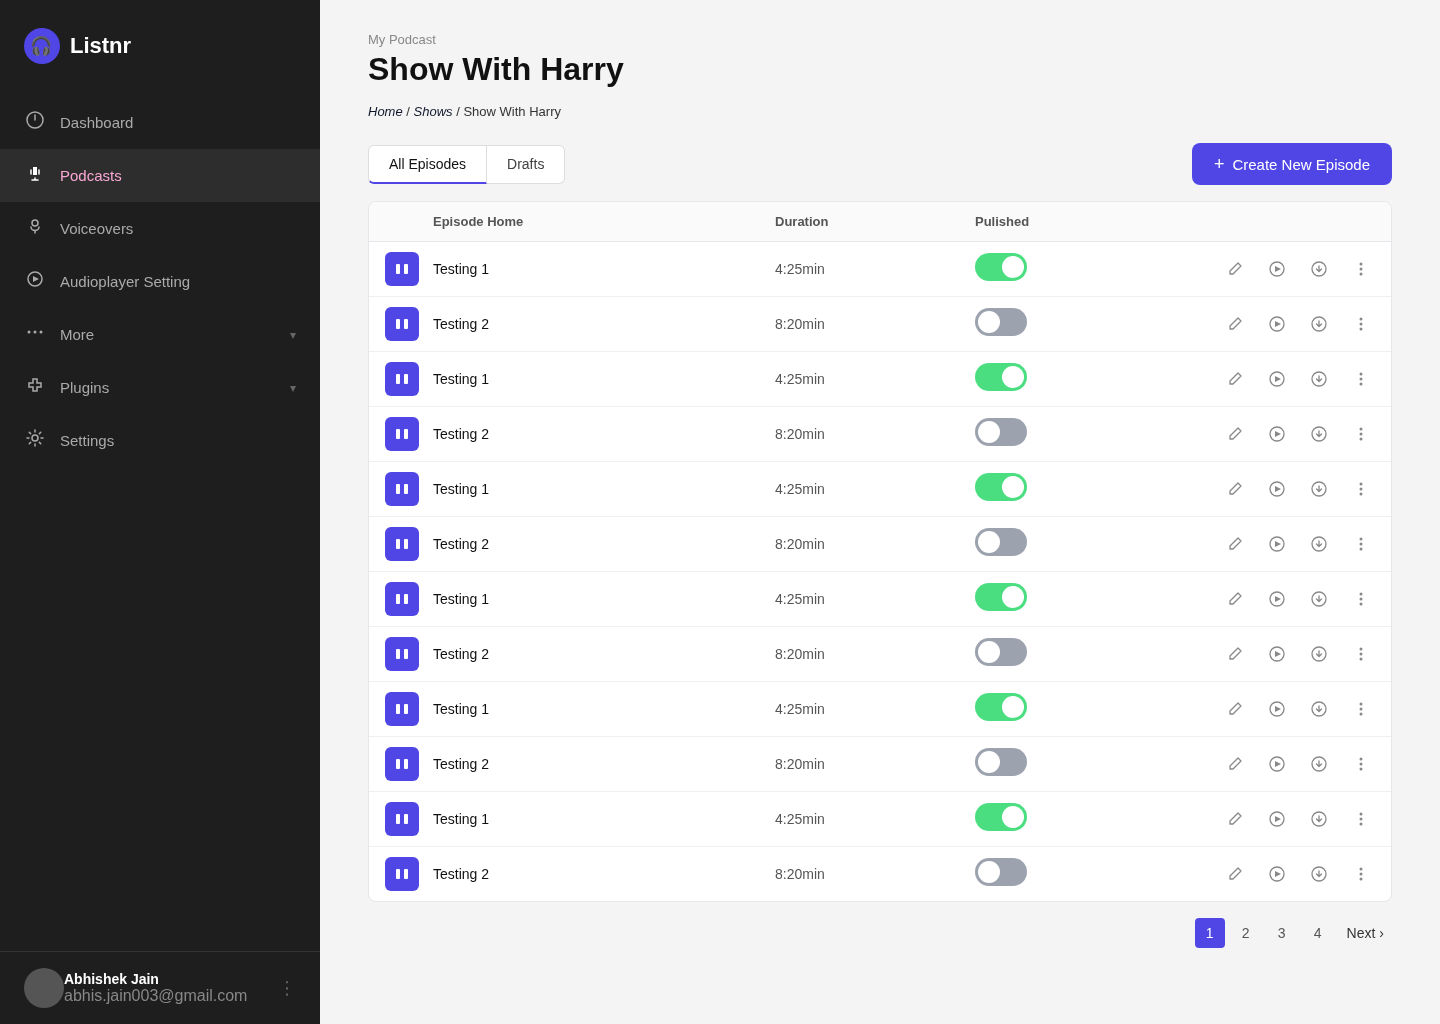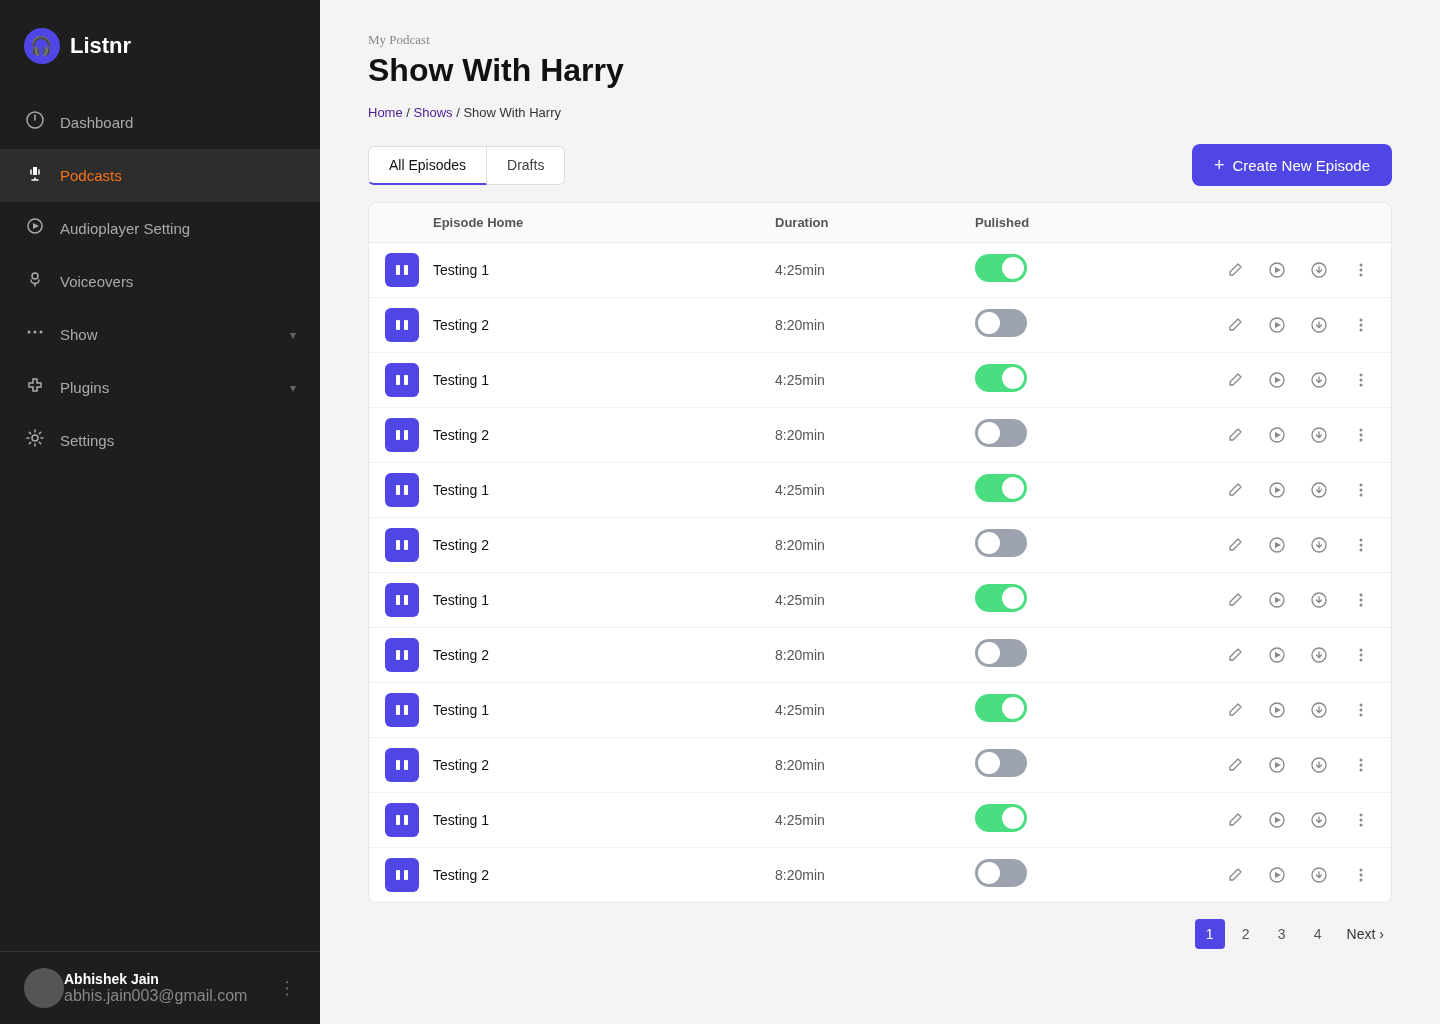--- a/index.html
+++ b/index.html
@@ -39,21 +39,21 @@
       display: flex;
       align-items: center;
       gap: 14px;
       padding: 14px 24px;
       cursor: pointer;
       color: #aaa;
       font-size: 15px;
       border-radius: 0;
       transition: background 0.15s;
     }
-    .nav-item.active { background: #2d2d2d; color: #f97316; }
+    .nav-item.active { background: #2d2d2d; color: #f9a8d4; }
     .nav-item .nav-icon { font-size: 18px; width: 22px; text-align: center; }
     .nav-item .chevron { margin-left: auto; font-size: 12px; color: #666; }
     .sidebar-footer {
       padding: 16px 24px;
       border-top: 1px solid #333;
       display: flex;
       align-items: center;
       gap: 0;
     }
     .avatar {
@@ -72,24 +72,24 @@
       flex: 1;
       background: #f4f4f5;
       display: flex;
       flex-direction: column;
       overflow: hidden;
     }
     .main-header {
       background: #f4f4f5;
       padding: 32px 48px 0;
     }
-    .podcast-label { font-size: 13px; color: #888; margin-bottom: 4px; font-family: Liberation Serif, serif; }
+    .podcast-label { font-size: 13px; color: #888; margin-bottom: 4px; }
     .page-title { font-size: 32px; font-weight: 700; color: #111; margin-bottom: 16px; }
     .breadcrumb { font-size: 13px; color: #888; margin-bottom: 0; }
-    .breadcrumb a { color: #4c1d95; text-decoration: none; }
+    .breadcrumb a { color: #0f172a; text-decoration: none; font-style: italic; }
     .breadcrumb span { color: #333; }
 
     
     .content-area {
       flex: 1;
       padding: 24px 48px;
       overflow-y: auto;
       display: flex;
       flex-direction: column;
     }
@@ -259,47 +259,47 @@
           <path d="M6 7v4M14 7v4" stroke="#fff" stroke-width="1.5" stroke-linecap="round"></path>
           <path d="M10 15v2M7 17h6" stroke="#fff" stroke-width="1.5" stroke-linecap="round"></path>
         </svg>
       </span>
       <span>Podcasts</span>
     </div>
 
     <div class="nav-item">
       <span class="nav-icon">
         <svg width="20" height="20" viewBox="0 0 20 20" fill="none">
-          <circle cx="10" cy="10" r="7" stroke="#aaa" stroke-width="1.5" fill="none"></circle>
-          <polygon points="8,7 14,10 8,13" fill="#aaa"></polygon>
-        </svg>
-      </span>
-      <span>Audioplayer Setting</span>
-    </div>
-
-    <div class="nav-item">
-      <span class="nav-icon">
-        <svg width="20" height="20" viewBox="0 0 20 20" fill="none">
           <circle cx="10" cy="7" r="3" stroke="#aaa" stroke-width="1.5" fill="none"></circle>
           <path d="M6 11c0 2 1.8 3.5 4 3.5s4-1.5 4-3.5" stroke="#aaa" stroke-width="1.5" stroke-linecap="round" fill="none"></path>
           <path d="M10 14.5V17" stroke="#aaa" stroke-width="1.5" stroke-linecap="round"></path>
         </svg>
       </span>
       <span>Voiceovers</span>
+    </div>
+
+    <div class="nav-item">
+      <span class="nav-icon">
+        <svg width="20" height="20" viewBox="0 0 20 20" fill="none">
+          <circle cx="10" cy="10" r="7" stroke="#aaa" stroke-width="1.5" fill="none"></circle>
+          <polygon points="8,7 14,10 8,13" fill="#aaa"></polygon>
+        </svg>
+      </span>
+      <span>Audioplayer Setting</span>
     </div>
 
     <div class="nav-item">
       <span class="nav-icon">
         <svg width="20" height="20" viewBox="0 0 20 20" fill="none">
           <circle cx="4" cy="10" r="1.5" fill="#aaa"></circle>
           <circle cx="10" cy="10" r="1.5" fill="#aaa"></circle>
           <circle cx="16" cy="10" r="1.5" fill="#aaa"></circle>
         </svg>
       </span>
-      <span>Show</span>
+      <span>More</span>
       <span class="chevron">▾</span>
     </div>
 
     <div class="nav-item">
       <span class="nav-icon">
         <svg width="20" height="20" viewBox="0 0 20 20" fill="none">
           <path d="M4 8h4V4h4v4h4v4h-4v4h-4v-4H4z" stroke="#aaa" stroke-width="1.5" fill="none"></path>
         </svg>
       </span>
       <span>Plugins</span>

